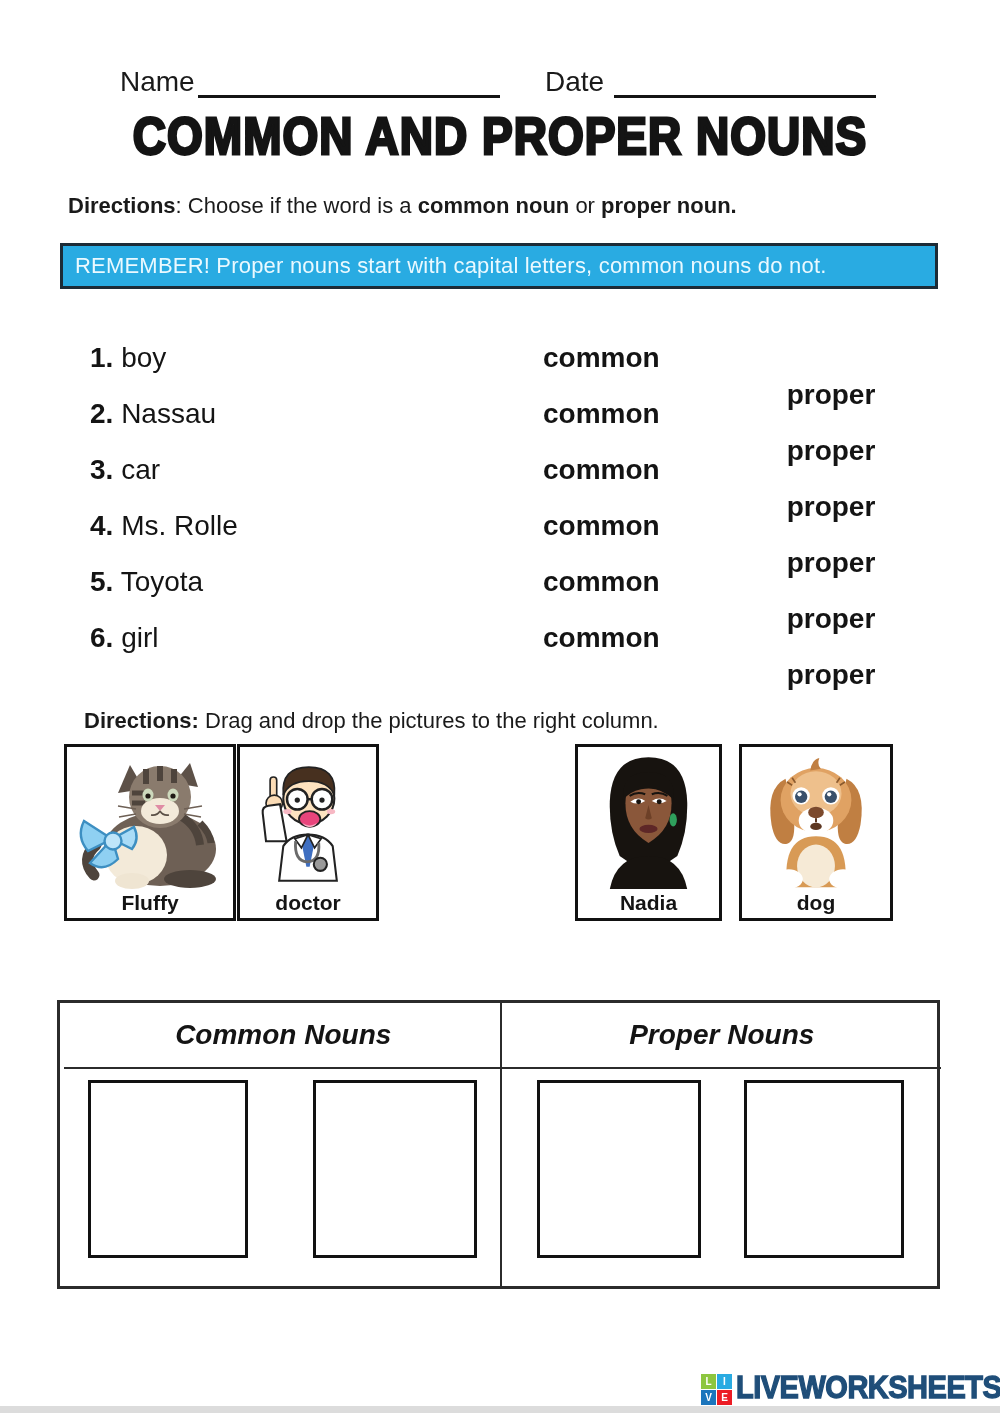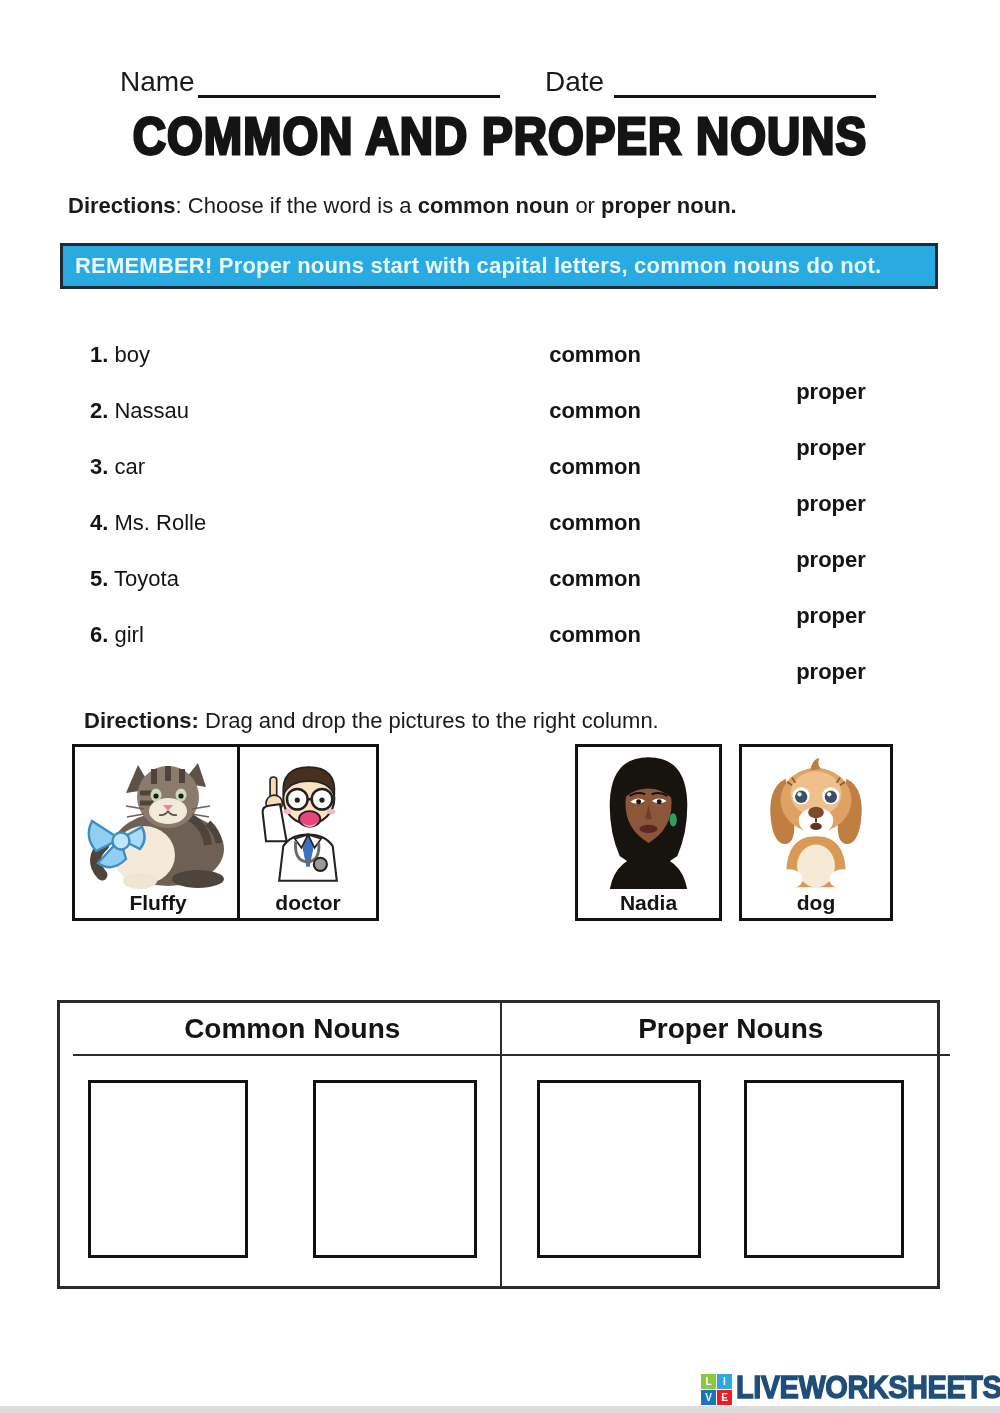--- a/index.html
+++ b/index.html
@@ -17,40 +17,40 @@
 
   
   .directions { font-size:22px; color:#1a1a1a; }
   .directions .seg { white-space:pre-wrap; }
   .bold { font-weight:bold; }
 
   
   .banner { left:60px; top:243px; width:878px; height:46px;
             border:3px solid #1C2B36; display:flex; align-items:center;
             padding:0 12px; }
-  .banner span { font-size:22px; font-weight:bold; letter-spacing:0.2px; }
-
-  
-  .q-row { left:0; width:1000px; height:34px; font-size:22px; }
+  .banner span { font-size:22px; font-weight:normal; letter-spacing:0.2px; }
+
+  
+  .q-row { left:0; width:1000px; height:34px; font-size:28px; }
   .q-word { position:absolute; left:90px; white-space:pre; }
   .q-num { font-weight:bold; }
   .q-opt { position:absolute; font-weight:bold; text-align:center; cursor:pointer; }
   .q-common { left:543px; width:104px; }
   .q-proper { left:784px; width:94px;margin-top:37px; }
 
   
   .card { top:744px; height:177px; border:3px solid #111; background:#fff; cursor:grab; }
   .card svg { position:absolute; top:2px; left:0; width:100%; height:140px; }
   .card-label { position:absolute; bottom:3px; left:0; width:100%; text-align:center;
                 font-size:21px; font-weight:bold; }
 
   
   .sort-table { left:57px; top:1000px; width:883px; height:289px; border:3px solid #2b2b2b; }
-  .st-header { position:absolute; top:0; left:13px; width:100%; height:53px;
-               border-bottom:2px solid #2b2b2b; display:flex; }
+  .st-header { position:absolute; top:0; left:4px; width:100%; height:66px;
+               border-bottom:2px solid #2b2b2b; display:flex;font-style:italic; }
   .st-col-head { flex:1; display:flex; align-items:center; justify-content:center;
                  font-size:28px; font-weight:bold; }
   .st-divider { position:absolute; left:440px; top:0; width:2px; height:100%; background:#2b2b2b; }
   .drop-zone { top:1080px; height:178px; border:3px solid #111; background:#fff; }
 
   
   .logo-grid { left:701px; top:1374px; width:32px; height:32px;
                display:grid; grid-template-columns:15px 15px; grid-template-rows:15px 15px; gap:1px; }
   .logo-sq { display:flex; align-items:center; justify-content:center;
              color:#fff; font-size:10px; font-weight:bold; }
@@ -103,21 +103,21 @@
     <span class="q-opt q-proper">proper</span>
   </div>
   <div class="abs q-row" style="top:622px;">
     <span class="q-word"><span class="q-num">6.</span> <span>girl</span></span>
     <span class="q-opt q-common">common</span>
     <span class="q-opt q-proper">proper</span>
   </div>
 
   <p class="abs directions" style="left:60px; top:708px;margin-left:24px;"><span class="bold seg">Directions:</span><span class="seg"> Drag and drop the pictures to the right column.</span></p>
 
-  <div class="abs card" style="left:72px; width:172px;">
+  <div class="abs card" style="left:64px; width:172px;">
     <svg viewBox="0 0 160 140" aria-hidden="true">
       <path d="M24 126 q-14 -16 2 -30" stroke="#4e443c" stroke-width="11" fill="none" stroke-linecap="round"></path>
       <ellipse cx="90" cy="100" rx="56" ry="37" fill="#6e6055"></ellipse>
       <path d="M112 68 q16 10 18 28" stroke="#4e443c" stroke-width="8" fill="none"></path>
       <path d="M130 74 q10 10 11 20" stroke="#4e443c" stroke-width="7" fill="none"></path>
       <ellipse cx="120" cy="130" rx="26" ry="9" fill="#4e443c"></ellipse>
       <ellipse cx="66" cy="106" rx="31" ry="29" fill="#f3ead9"></ellipse>
       <ellipse cx="62" cy="132" rx="17" ry="8" fill="#efe5d2"></ellipse>
       <path d="M60 16 L74 40 L48 44 Z" fill="#5d5148"></path>
       <path d="M120 14 L128 38 L104 34 Z" fill="#5d5148"></path>

